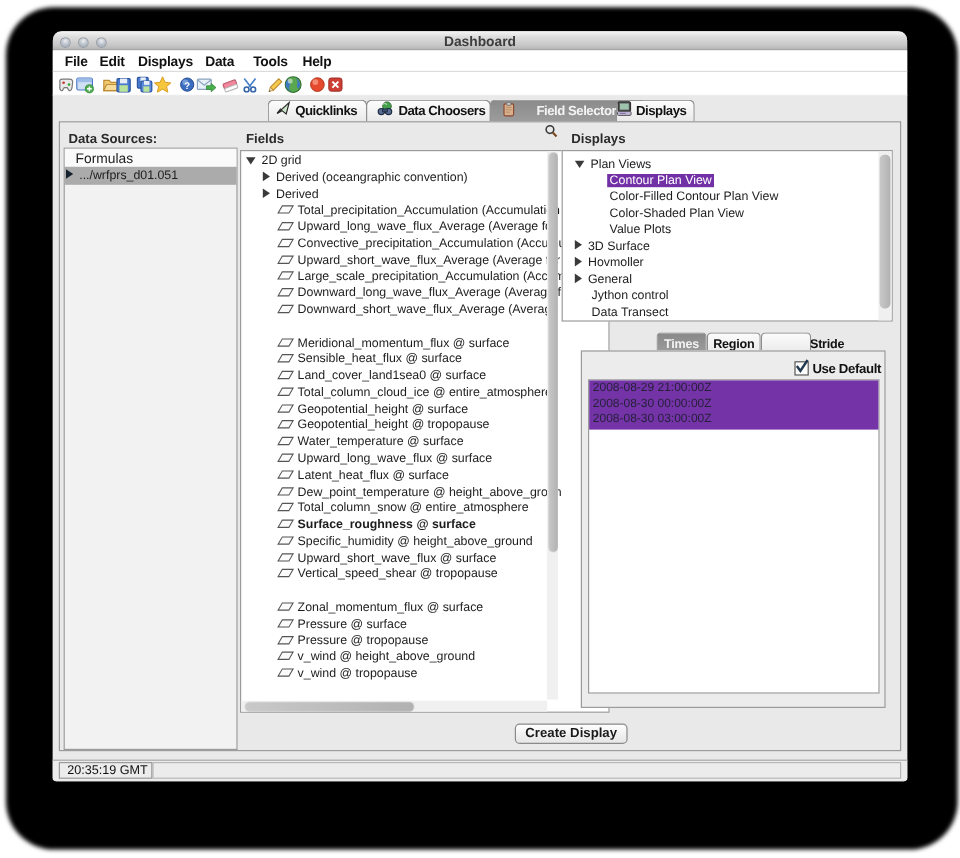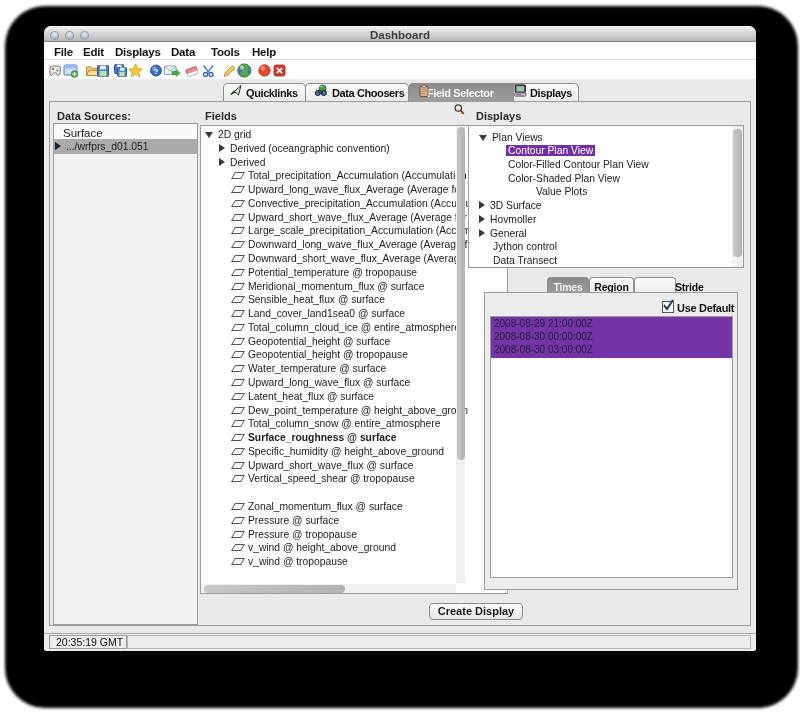--- a/index.html
+++ b/index.html
@@ -167,42 +167,41 @@
   <rect x="516.5" y="86.2" width="7.5" height="5.2" fill="#9ec4ae"></rect>
   <rect x="514.6" y="92.8" width="11.3" height="3.4" rx="0.8" fill="#c0b4d4" stroke="#555" stroke-width="0.8"></rect>
   <rect x="516.5" y="94" width="5" height="1" fill="#8878a8"></rect>
 
   <circle cx="458.3" cy="108" r="3.2" fill="none" stroke="#3a3a3a" stroke-width="1.3"></circle>
   <path d="M460.6 110.5 L463.8 113.8" stroke="#7a4a20" stroke-width="1.8"></path>
 </svg>
 
 <div class="tab" style="left:223px;width:83px;padding-left:22px;">Quicklinks</div>
 <div class="tab" style="left:305px;width:104px;padding-left:26px;">Data Choosers</div>
-<div class="tab tabsel" style="left:408px;width:130px;padding-left:18px;">Field Selector</div>
+<div class="tab tabsel" style="left:408px;width:130px;padding-left:38px;">Field Selector</div>
 <div class="tab" style="left:513px;width:66px;padding-left:16px;">Displays</div>
 <div id="contentbox"></div>
 <div class="paneltitle" style="left:57px;top:110px;">Data Sources:</div>
 <div id="dsbox"></div>
 <div style="position:absolute;left:54px;top:124px;width:143px;height:15px;background:#fafafa;"></div>
-<div class="trow" style="left:63px;top:127px;font-size:11.5px;">Surface</div>
+<div class="trow" style="left:63px;top:127px;font-size:11.5px;">Formulas</div>
 <div id="dssel"></div>
 <div class="trow" style="left:55px;top:141px;"><span class="tri-r" style="border-left-color:#16222e;"></span>.../wrfprs_d01.051</div>
 <div class="paneltitle" style="left:205px;top:110px;">Fields</div>
 <div id="fieldsbox">
     <div class="trow" style="left:4px;top:2.9px;"><span class="tri-d"></span>2D grid</div>
     <div class="trow" style="left:18px;top:16.7px;"><span class="tri-r"></span>Derived (oceangraphic convention)</div>
     <div class="trow" style="left:18px;top:30.5px;"><span class="tri-r"></span>Derived</div>
     <div class="trow" style="left:32px;top:44.2px;"><span class="pg"></span>Total_precipitation_Accumulation (Accumulation</div>
     <div class="trow" style="left:32px;top:58.0px;"><span class="pg"></span>Upward_long_wave_flux_Average (Average for</div>
     <div class="trow" style="left:32px;top:71.8px;"><span class="pg"></span>Convective_precipitation_Accumulation (Accumu</div>
     <div class="trow" style="left:32px;top:85.6px;"><span class="pg"></span>Upward_short_wave_flux_Average (Average for</div>
     <div class="trow" style="left:32px;top:99.4px;"><span class="pg"></span>Large_scale_precipitation_Accumulation (Accum</div>
     <div class="trow" style="left:32px;top:113.1px;"><span class="pg"></span>Downward_long_wave_flux_Average (Average f</div>
     <div class="trow" style="left:32px;top:126.9px;"><span class="pg"></span>Downward_short_wave_flux_Average (Average</div>
-    <div class="trow" style="left:32px;top:140.7px;"><span class="pg"></span>Potential_temperature @ tropopause</div>
     <div class="trow" style="left:32px;top:154.5px;"><span class="pg"></span>Meridional_momentum_flux @ surface</div>
     <div class="trow" style="left:32px;top:168.3px;"><span class="pg"></span>Sensible_heat_flux @ surface</div>
     <div class="trow" style="left:32px;top:182.0px;"><span class="pg"></span>Land_cover_land1sea0 @ surface</div>
     <div class="trow" style="left:32px;top:195.8px;"><span class="pg"></span>Total_column_cloud_ice @ entire_atmosphere</div>
     <div class="trow" style="left:32px;top:209.6px;"><span class="pg"></span>Geopotential_height @ surface</div>
     <div class="trow" style="left:32px;top:223.4px;"><span class="pg"></span>Geopotential_height @ tropopause</div>
     <div class="trow" style="left:32px;top:237.2px;"><span class="pg"></span>Water_temperature @ surface</div>
     <div class="trow" style="left:32px;top:250.9px;"><span class="pg"></span>Upward_long_wave_flux @ surface</div>
     <div class="trow" style="left:32px;top:264.7px;"><span class="pg"></span>Latent_heat_flux @ surface</div>
     <div class="trow" style="left:32px;top:278.5px;"><span class="pg"></span>Dew_point_temperature @ height_above_groun</div>
@@ -222,21 +221,21 @@
     <div class="sbv" style="left:456.5px;top:127px;width:8px;height:333px;"></div>
     <div class="sbtrack" style="left:201px;top:584px;width:255px;height:9px;"></div>
     <div class="sbv" style="left:204px;top:584.5px;width:141px;height:8px;"></div>
   </div>
 <div class="paneltitle" style="left:476px;top:110px;">Displays</div>
 <div id="dispbox">
     <div class="trow" style="left:10px;top:5.7px;"><span class="tri-d"></span>Plan Views</div>
     <div class="trow" style="left:39px;top:19.4px;"><span class="hl">Contour Plan View</span></div>
     <div class="trow" style="left:39px;top:33.1px;">Color-Filled Contour Plan View</div>
     <div class="trow" style="left:39px;top:46.7px;">Color-Shaded Plan View</div>
-    <div class="trow" style="left:39px;top:60.4px;margin-left:28px;">Value Plots</div>
+    <div class="trow" style="left:39px;top:60.4px;">Value Plots</div>
     <div class="trow" style="left:10px;top:74.1px;"><span class="tri-r"></span>3D Surface</div>
     <div class="trow" style="left:10px;top:87.8px;"><span class="tri-r"></span>Hovmoller</div>
     <div class="trow" style="left:10px;top:101.5px;"><span class="tri-r"></span>General</div>
     <div class="trow" style="left:24px;top:115.1px;">Jython control</div>
     <div class="trow" style="left:24px;top:128.8px;">Data Transect</div>
   </div>
 <div id="disptree">
     <div class="sbtrack" style="left:732px;top:126px;width:11px;height:141px;"></div>
     <div class="sbv" style="left:733px;top:129px;width:9px;height:128px;"></div>
   </div>

